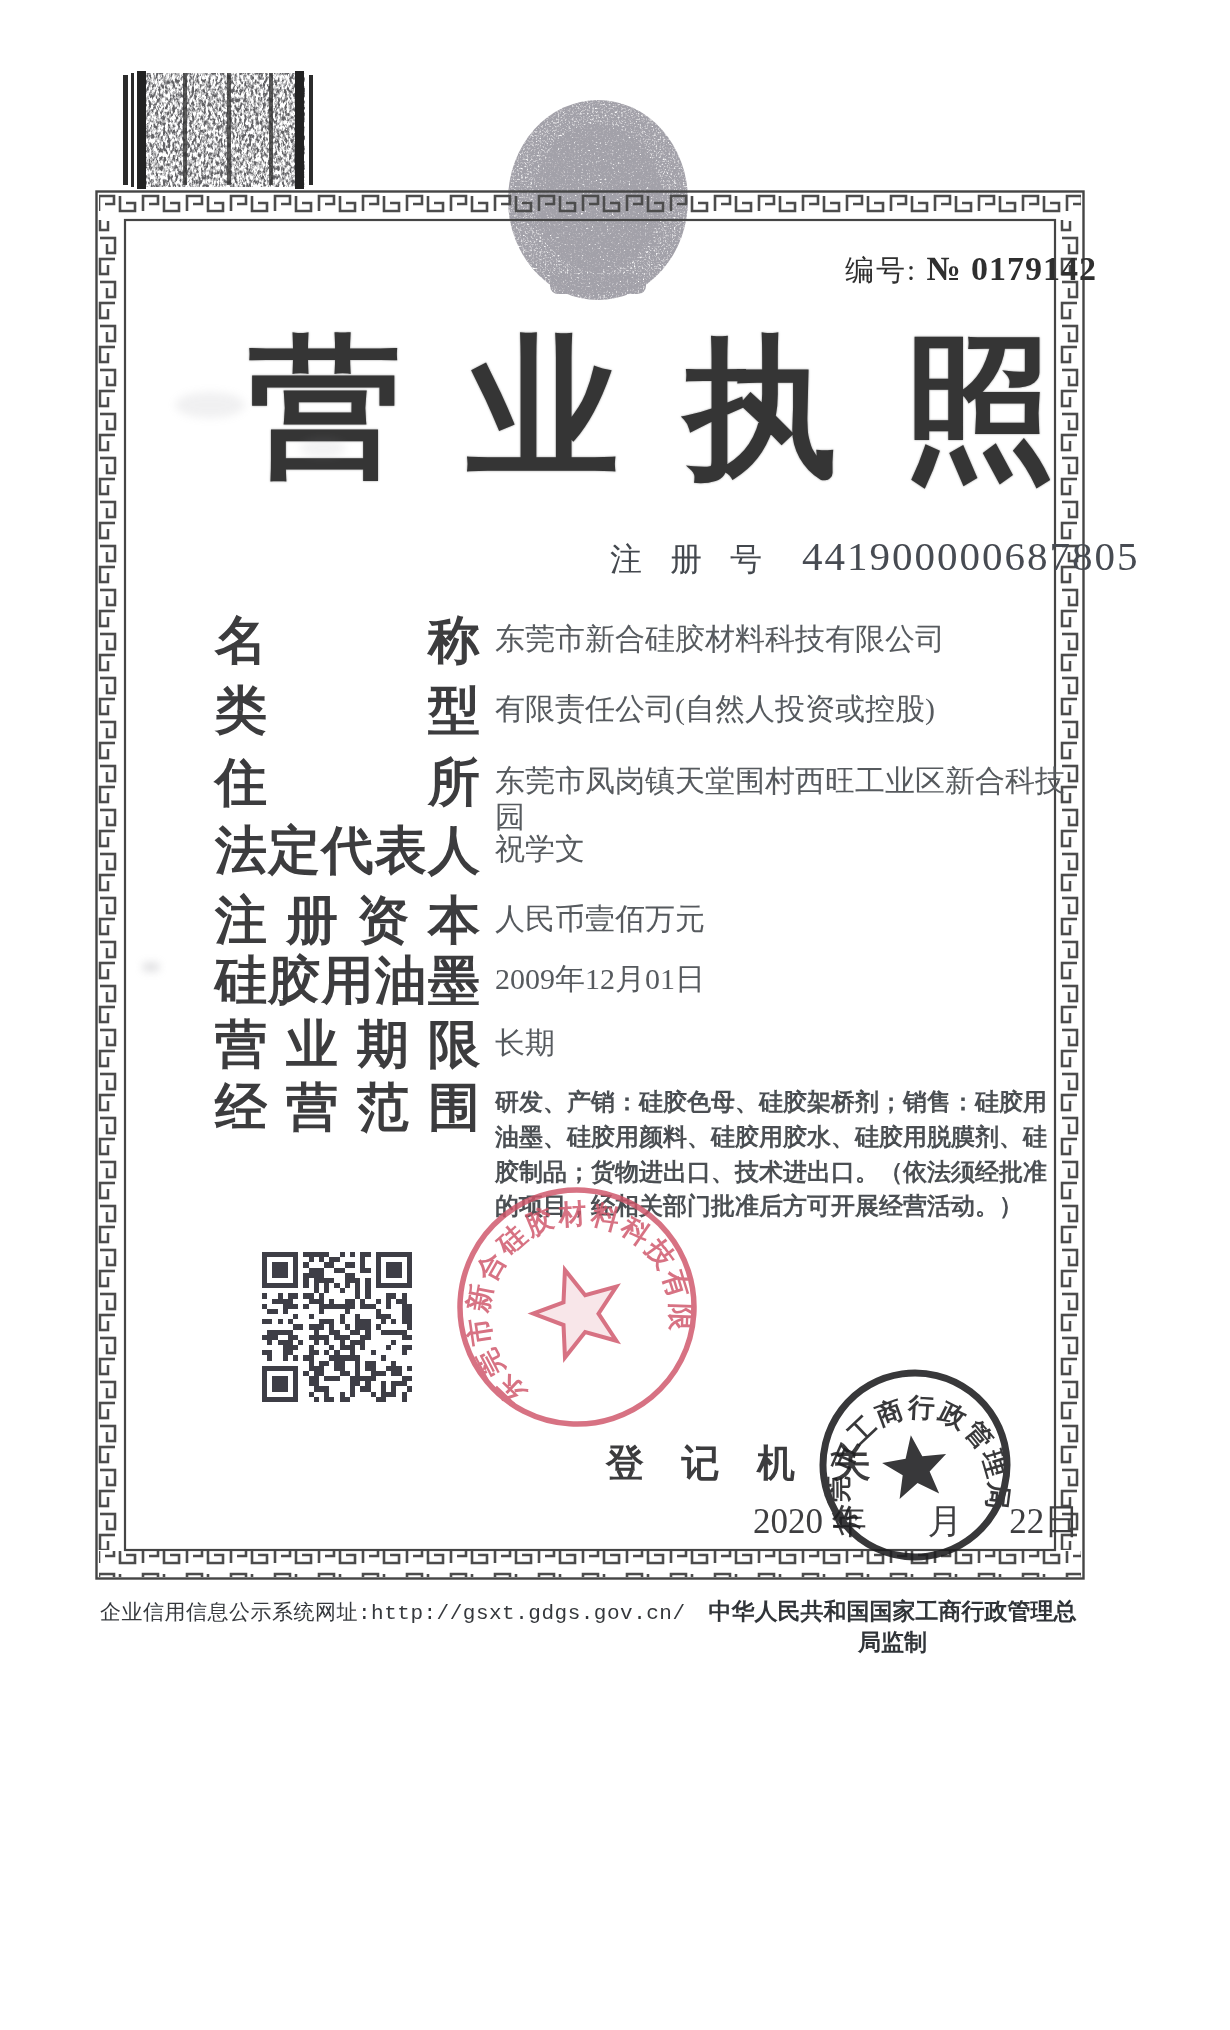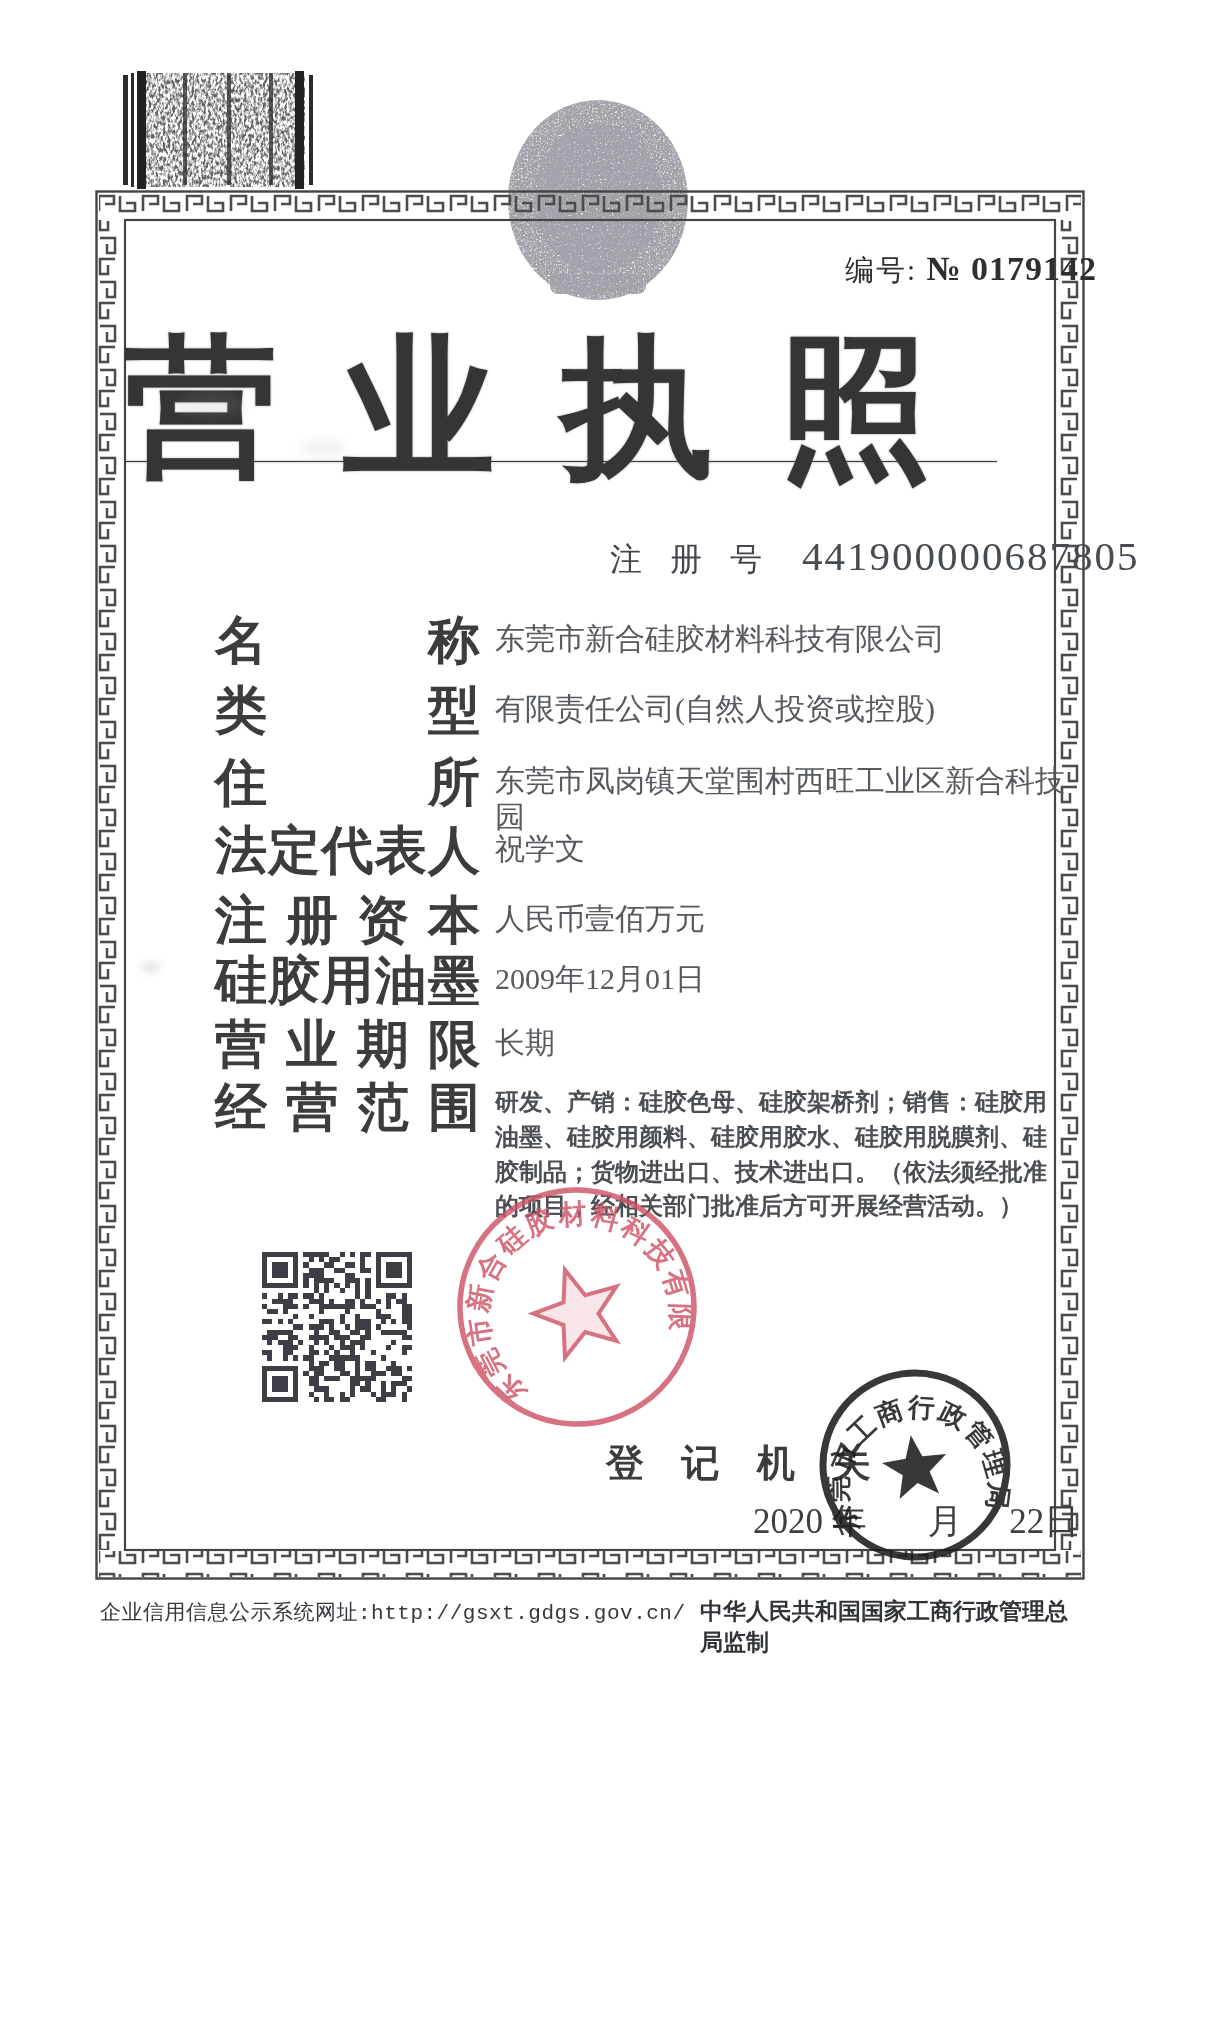--- a/index.html
+++ b/index.html
@@ -18,21 +18,21 @@
 
   
   #frame{left:95px;top:190px;width:990px;height:1390px;}
 
   
   .serial{left:845px;top:250px;width:260px;font-size:29px;color:#2f2f2f;
           letter-spacing:2px;white-space:nowrap;}
   .serial .no{font-weight:bold;font-size:34px;letter-spacing:1px;font-family:"Liberation Serif",serif;}
 
   
-  .title-wrap{left:125px;top:330px;width:930px;text-align:left;text-decoration:underline;}
+  .title-wrap{left:125px;top:330px;width:930px;text-align:right;}
   .title{font-size:152px;font-weight:900;color:#353535;letter-spacing:66px;margin-right:-66px;
          text-shadow:0 0 2px rgba(40,40,40,.55);line-height:1.05;}
 
   
   .regno{left:610px;top:532px;white-space:nowrap;}
   .regno .rlabel{display:inline-block;font-size:32px;font-weight:400;color:#44484e;letter-spacing:10px;}
   .regno .rvalue{display:inline-block;font-size:41px;color:#474b52;margin-left:26px;letter-spacing:2px;}
 
   
   #fields{left:215px;top:612px;width:860px;height:600px;}
@@ -52,21 +52,21 @@
   
   .registrar{left:606px;top:1438px;font-size:38px;font-weight:700;color:#3c3c3e;letter-spacing:14px;white-space:nowrap;}
   .dateline{left:753px;top:1498px;font-size:35px;color:#3e3e40;white-space:nowrap;}
   .dateline .tok{display:inline-block;}
   .dateline .gap1{margin-left:52px;}
   .dateline .gap2{margin-left:38px;}
 
   
   .footer-left{left:100px;top:1598px;font-size:21px;color:#35383c;letter-spacing:.5px;
                font-family:"Liberation Mono","DejaVu Sans Mono",monospace;}
-  .footer-right{left:700px;top:1596px;width:385px;font-size:23px;font-weight:700;color:#303438;text-align:left;}
+  .footer-right{left:700px;top:1596px;width:385px;font-size:23px;font-weight:700;color:#303438;text-align:center;}
 
   
   .ghost{border-radius:50%;filter:blur(4px);background:#9a9aa2;}
   .g1{left:175px;top:392px;width:70px;height:26px;opacity:.14;}
   .g2{left:300px;top:438px;width:46px;height:20px;opacity:.12;}
   .g3{left:143px;top:963px;width:16px;height:8px;opacity:.35;border-radius:2px;}
 </style>
 </head>
 <body>
 

